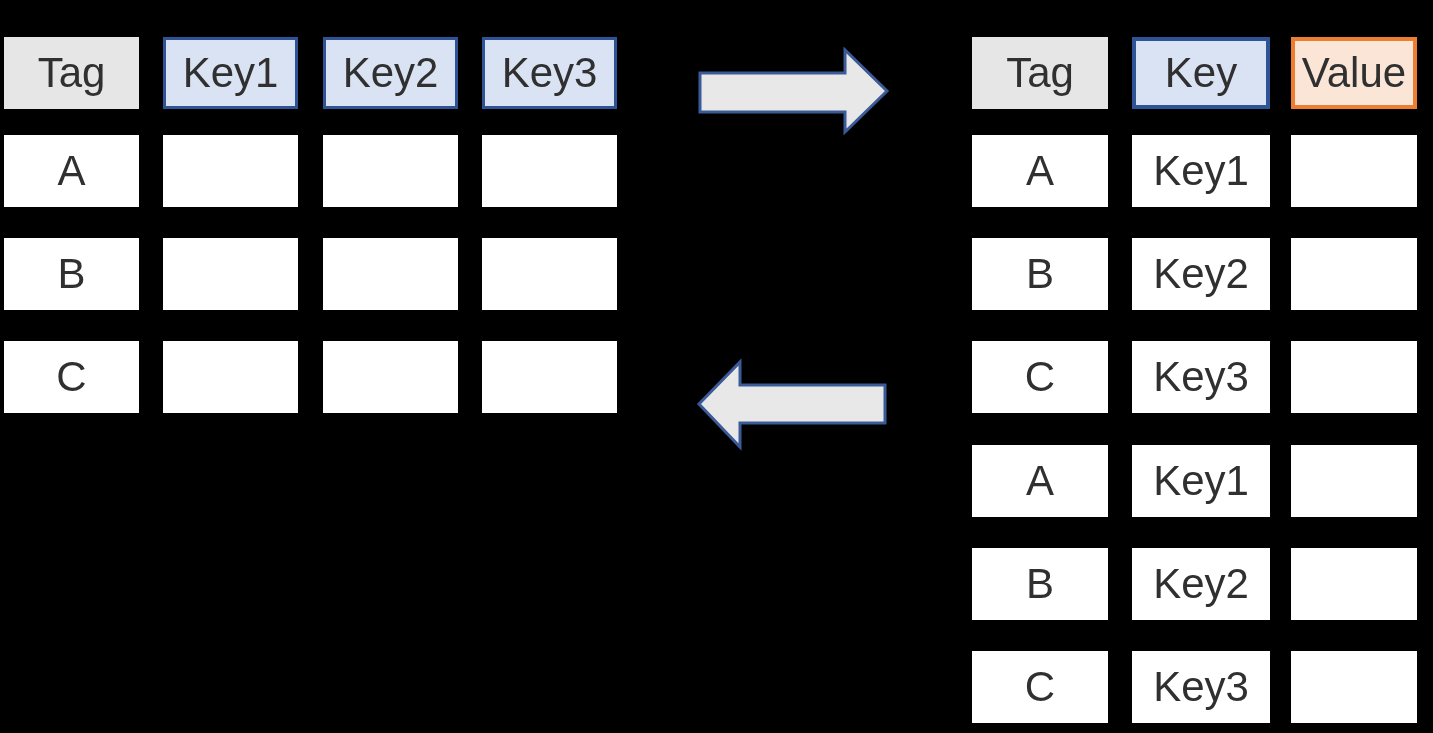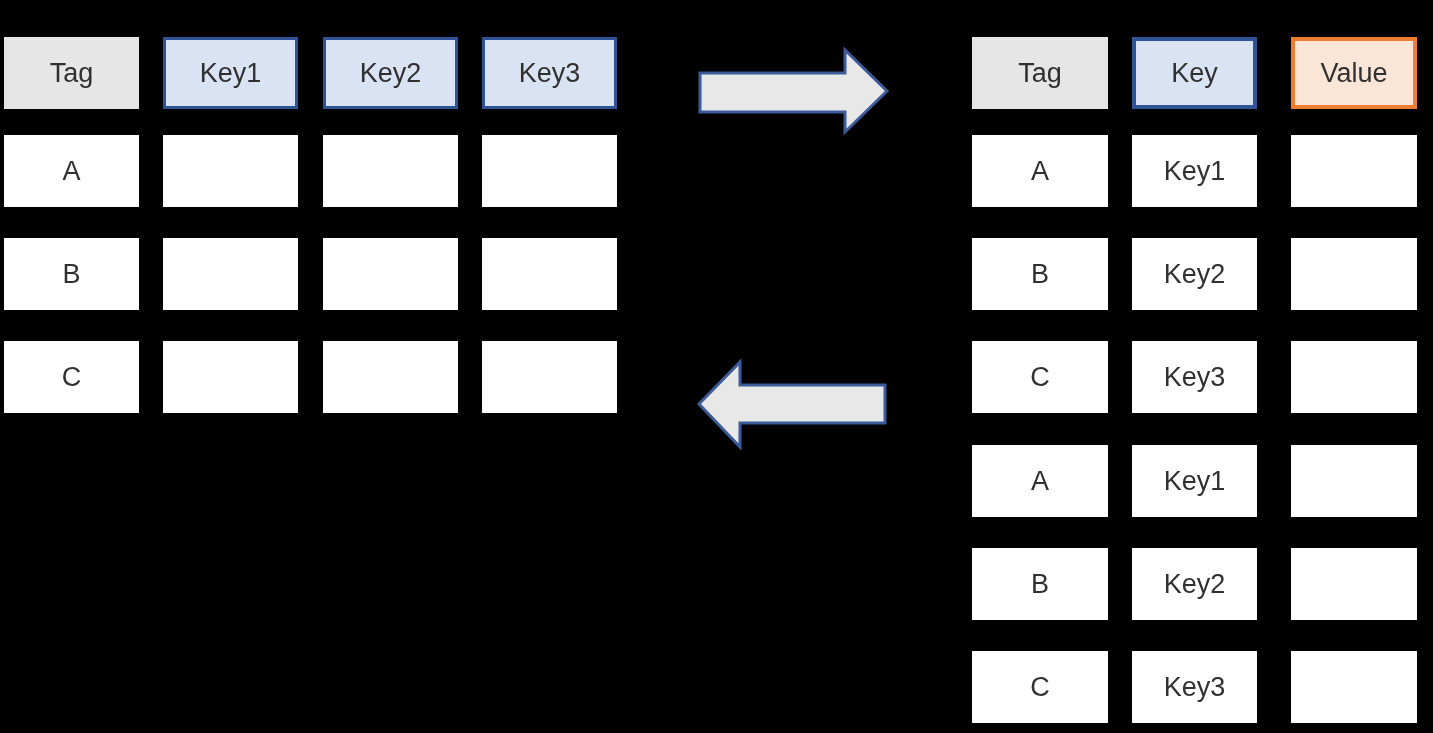--- a/index.html
+++ b/index.html
@@ -17,33 +17,33 @@
     color: #303030;
   }
   .cell {
     position: absolute;
     width: 135px;
     height: 72px;
     box-sizing: border-box;
     display: flex;
     align-items: center;
     justify-content: center;
-    font-size: 27px;
+    font-size: 42px;
     font-weight: 400;
     line-height: 1;
     white-space: nowrap;
   }
   
   .lc0 { left: 4px; }
   .lc1 { left: 163px; }
   .lc2 { left: 323px; }
   .lc3 { left: 482px; }
   
   .rc0 { left: 972px; width: 136px; }
-  .rc1 { left: 1132px; width: 125px; }
+  .rc1 { left: 1132px; width: 138px; }
   .rc2 { left: 1291px; width: 126px; }
   
   .r0 { top: 37px; }
   .r1 { top: 135px; }
   .r2 { top: 238px; }
   .r3 { top: 341px; }
   .r4 { top: 445px; }
   .r5 { top: 548px; }
   .r6 { top: 651px; }
   

